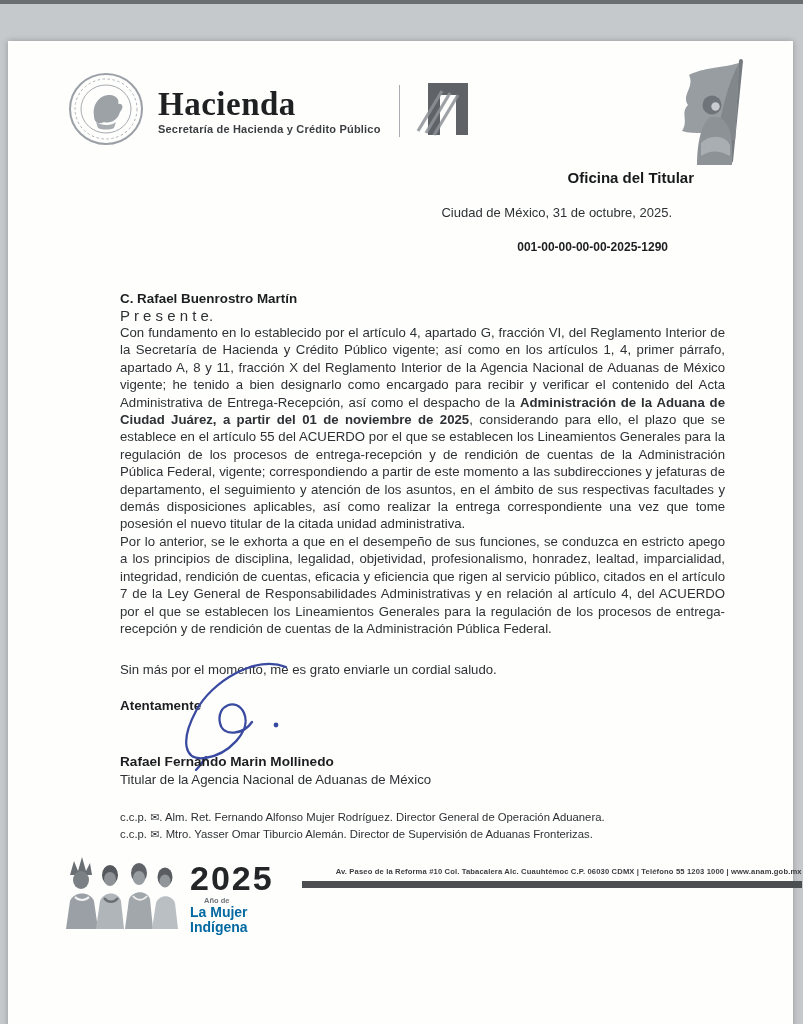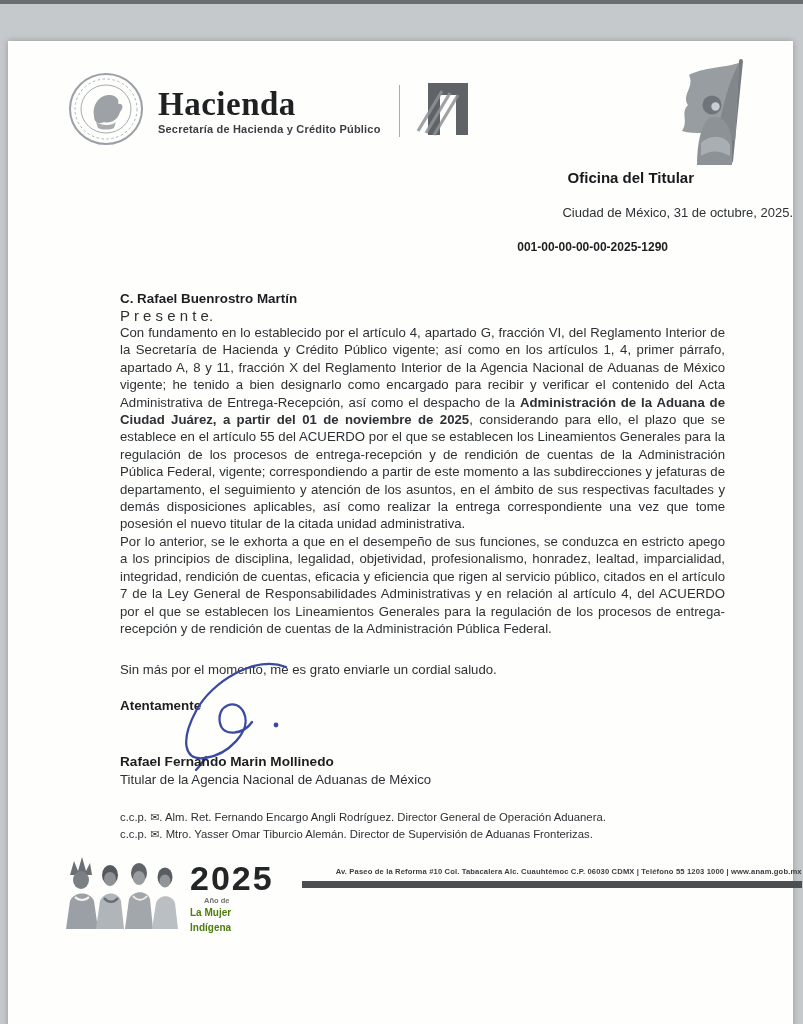--- a/index.html
+++ b/index.html
@@ -25,21 +25,21 @@
   .hacienda-block{margin-left:12px;}
   .hacienda-title{font-family:"Liberation Serif", serif;font-weight:bold;font-size:33px;line-height:34px;color:#1e2022;letter-spacing:.5px;}
   .hacienda-sub{font-size:11px;font-weight:bold;color:#3b3e41;margin-top:2px;letter-spacing:.2px;text-align:center;}
   .logo-divider{width:1.5px;height:52px;background:#a9adb1;margin:0 16px 0 18px;}
   .aduanas-glyph{flex:0 0 auto;margin-right:10px;}
   .aduanas-title{font-family:"Liberation Serif", serif;font-weight:bold;font-size:27px;letter-spacing:3px;color:#2a2c2e;line-height:28px;}
   .aduanas-sub{font-size:7px;font-weight:bold;color:#8d9297;letter-spacing:1px;margin-top:3px;}
   .flag-art{position:absolute;top:14px;right:34px;}
   
   .office{ text-align:right;padding-right:99px;margin-top:16px;font-weight:bold;font-size:15px;color:#17191b;}
-  .dateline{text-align:right;margin-top:19px;font-size:13px;}
+  .dateline{text-align:right;padding-right:121px;margin-top:19px;font-size:13px;}
   .refnum{ text-align:right;padding-right:125px;margin-top:20px;font-weight:bold;font-size:12px;color:#1c1e20;}
   
   .body-col{margin:0 68px 0 112px;}
   .subject{margin-top:23px;font-weight:bold;font-size:13.4px;color:#1c1e20;}
   .recipient{margin-top:36px;font-weight:bold;font-size:13.4px;color:#1c1e20;line-height:17px;}
   .salutation{font-size:15px;line-height:17px;}
   p.para{margin:0;text-align:justify;font-size:13.2px;line-height:17.4px;color:#303336;}
   .para-1{margin-top:25px;}
   .para-2{margin-top:23px;}
   .closing{margin-top:25px;font-size:13.2px;}
@@ -49,21 +49,21 @@
   .signer-name{font-weight:bold;font-size:13.6px;color:#1b1d1f;line-height:18px;position:relative;}
   .signer-title{font-size:13.2px;line-height:18px;position:relative;}
   .ccp{margin-top:24px;font-size:11.3px;line-height:17px;color:#333639;}
   .ccp .env{font-size:11px;}
   
   .footer{display:flex;align-items:flex-start;margin:10px 0 0 54px;}
   .women-art{flex:0 0 auto;}
   .year-block{margin:8px 0 0 10px;text-align:left;line-height:1;}
   .year-num{font-weight:bold;font-size:34px;letter-spacing:2px;color:#232527;}
   .year-label{font-size:7.5px;font-weight:bold;color:#6f7478;margin:2px 0 0 14px;}
-  .year-theme{font-weight:bold;font-size:10px;color:#4d7c0f;line-height:15px;}
+  .year-theme{font-weight:bold;font-size:14px;color:#0369a1;line-height:15px;}
   .addr-block{margin:14px 0 0 28px;width:500px;}
   .addr-text{font-size:7.6px;font-weight:bold;color:#3a3d40;letter-spacing:.15px;padding-left:34px;white-space:nowrap;}
   .addr-bar{height:7px;background:#4c4f52;margin-top:5px;width:100%;}
 </style>
 </head>
 <body>
 
 <div class="top-edge"></div>
 
 <div class="page">
@@ -134,21 +134,21 @@
           <circle cx="116" cy="74" r="2.4" fill="#3a4aa0"></circle>
         </svg>
       </span>
       <div style="height:40px;"></div>
       <div class="signer-name">Rafael Fernando Marin Mollinedo</div>
       <div class="signer-title">Titular de la Agencia Nacional de Aduanas de México</div>
     </div>
 
     <div class="ccp">
       <div><span>c.c.p.</span>
-        <span class="env">✉</span><span>. Alm. Ret. Fernando Encargo Angli Rodríguez. Director General de Operación Aduanera.</span></div>
+        <span class="env">✉</span><span>. Alm. Ret. Fernando Alfonso Mujer Rodríguez. Director General de Operación Aduanera.</span></div>
       <div><span>c.c.p.</span>
         <span class="env">✉</span><span>. Mtro. Yasser Omar Tiburcio Alemán. Director de Supervisión de Aduanas Fronterizas.</span></div>
     </div>
   </div>
 
   <div class="footer">
     <span class="women-art">
       <svg width="118" height="76" viewBox="0 0 118 76">
 
         <path d="M8 22 L12 8 L16 18 L20 4 L24 18 L28 10 L30 22 Z" fill="#6a6f74"></path>

